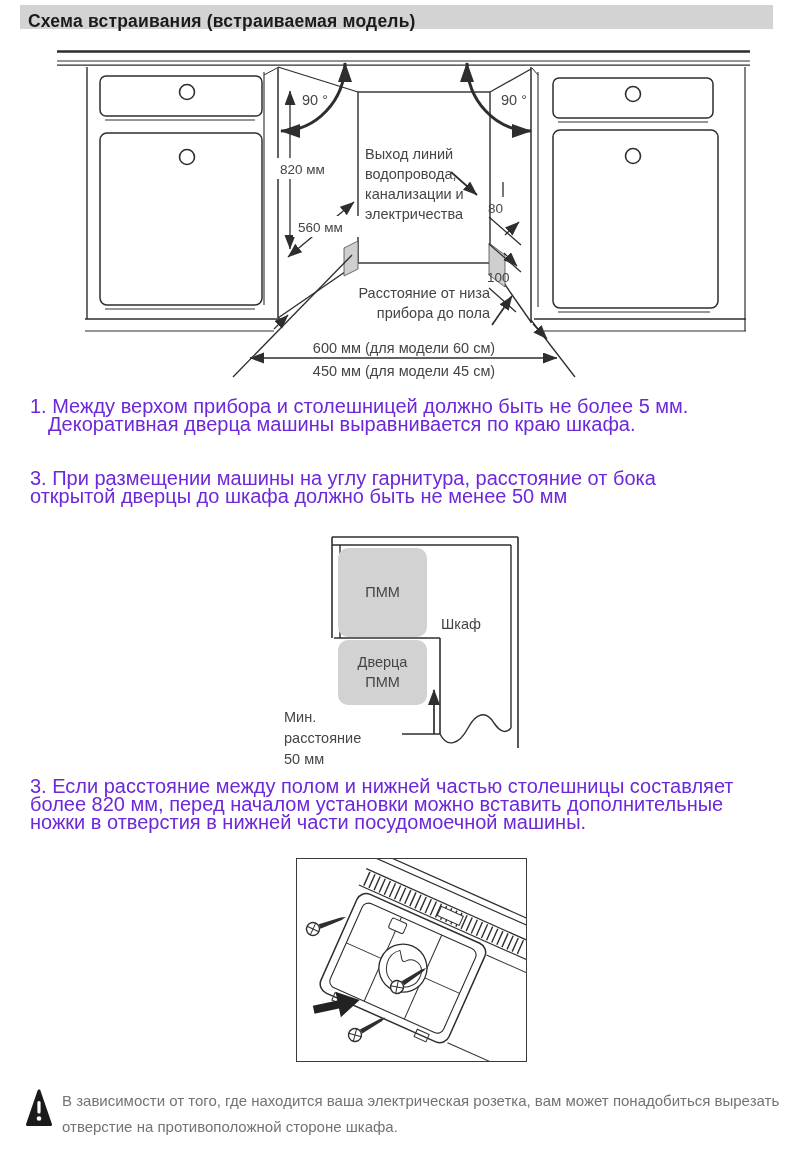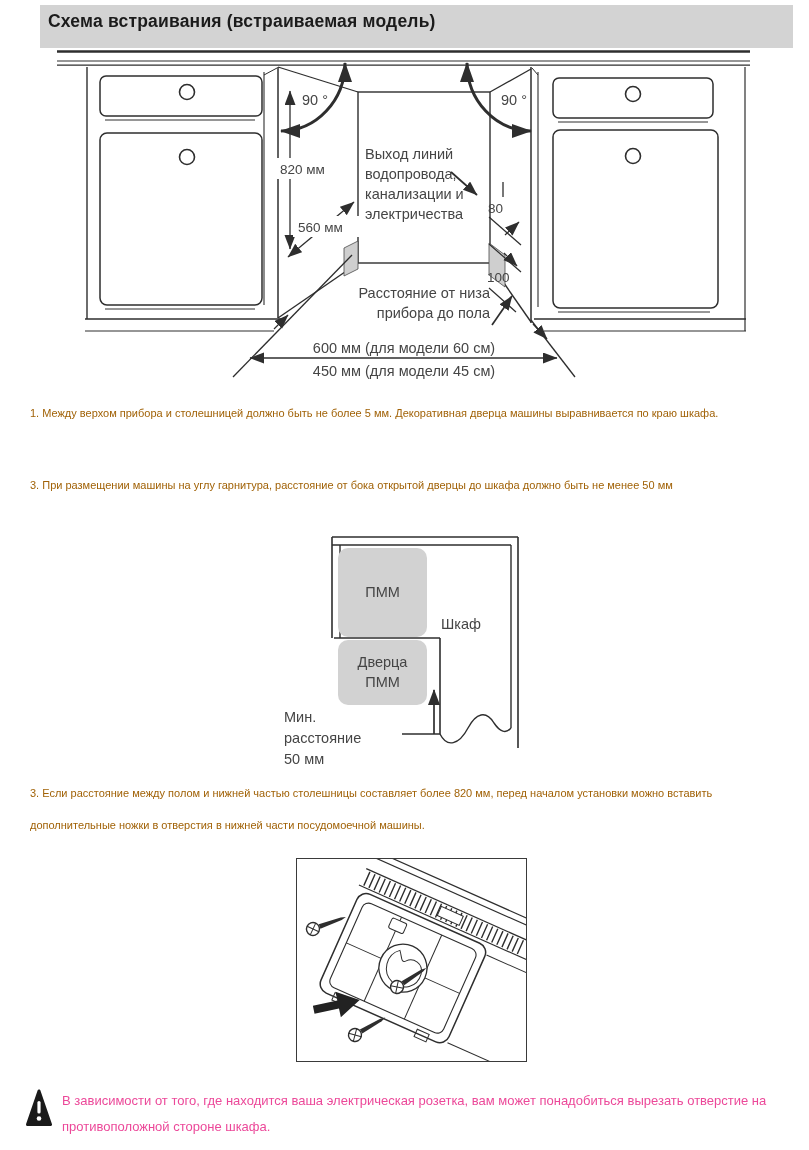--- a/index.html
+++ b/index.html
@@ -1,28 +1,28 @@
 <!DOCTYPE html>
 <html><head>
 <meta charset="utf-8">
 <style>
   html,body{margin:0;padding:0;background:#fff;}
   .page{position:relative;width:809px;height:1150px;background:#fff;overflow:hidden;
         font-family:"Liberation Sans","DejaVu Sans",sans-serif;color:#2f2f2f;}
   .abs{position:absolute;}
-  .title-bar{position:absolute;left:40px;top:5px;width:753px;height:43px;background:#d3d3d3;}
+  .title-bar{position:absolute;left:20px;top:5px;width:753px;height:24px;background:#d3d3d3;}
   .title-bar h1{margin:0;font-size:17.5px;font-weight:bold;line-height:32px;padding-left:8px;
                 color:#1b1b1b;letter-spacing:.2px;}
-  .para{position:absolute;font-size:11px;line-height:32px;color:#a16207;}
+  .para{position:absolute;font-size:20px;line-height:18px;color:#6d28d9;}
   .p1{left:30px;top:397px;width:756px;padding-left:18px;text-indent:-18px;}
   .p2{left:30px;top:469px;width:700px;}
   .p3{left:30px;top:777px;width:730px;}
   .figbox{border:1.6px solid #3a3a3a;background:#fff;}
   .warn{position:absolute;left:26px;top:1088px;display:flex;gap:10px;align-items:flex-start;}
-  .warn-text{width:728px;font-size:13px;line-height:25.5px;color:#ec4899;}
+  .warn-text{width:728px;font-size:15px;line-height:25.5px;color:#737373;}
   svg text{font-family:"Liberation Sans","DejaVu Sans",sans-serif;fill:#454545;}
   .t13{font-size:13.5px;}
   .t14{font-size:14.5px;}
 </style>
 </head>
 <body>
 
 <div class="page">
 
   <div class="title-bar">

